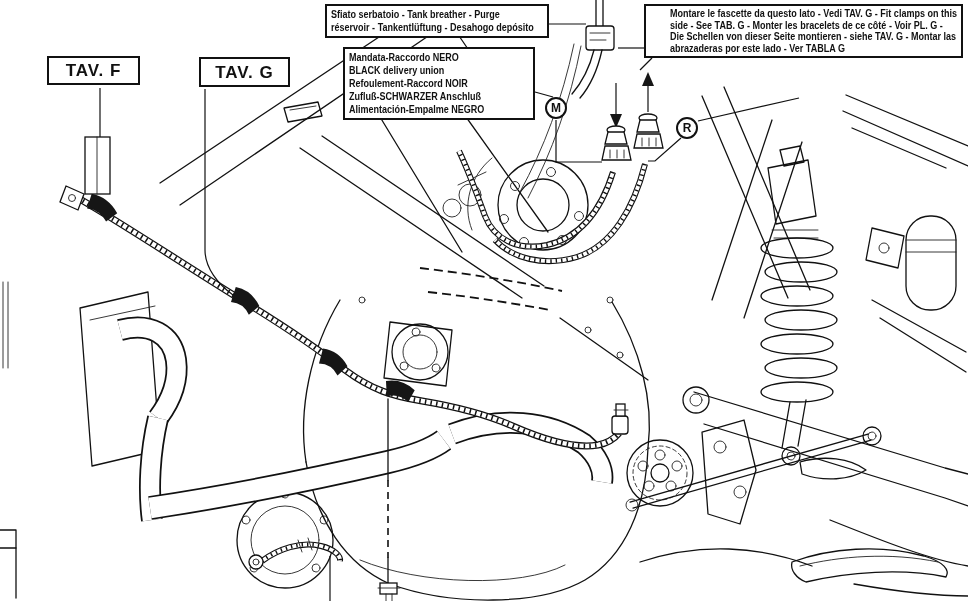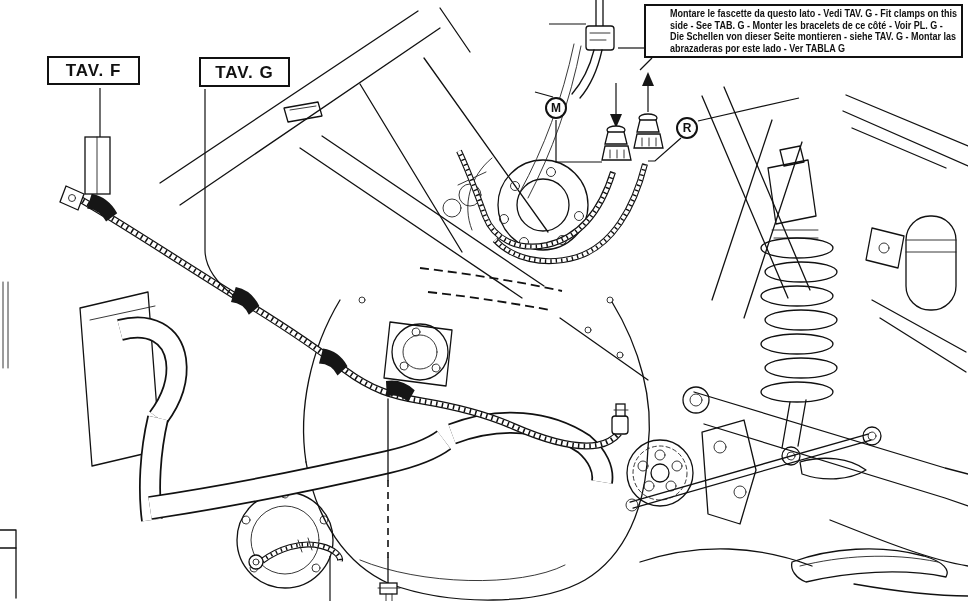--- a/index.html
+++ b/index.html
@@ -282,25 +282,40 @@
       <path class="ld" d="M556,120 L556,162 L602,162"></path>
       <path class="ld" d="M799,98 L698,121"></path>
       <path class="ld" d="M681,138 L655,161 L648,161"></path>
       <path class="ld" d="M100,88 L100,137"></path>
       <rect class="wfill" x="85" y="137" width="25" height="57"></rect>
       <path class="thin" d="M97,137 L97,194"></path>
       <path class="ld" d="M205,89 L205,250 C205,268 218,284 233,295"></path>
     </g>
   </svg>
 
+  <div class="callout" style="left:325px;top:4px;width:224px;">
+    <div class="cx">
+      <div class="nowrap">Sfiato serbatoio - Tank breather - Purge</div>
+      <div class="nowrap">réservoir - Tankentlüftung - Desahogo depósito</div>
+    </div>
+  </div>
 
   <div class="callout" style="left:644px;top:4px;width:319px;line-height:11.5px;padding-left:24px;">
     <div class="cx">Montare le fascette da questo lato - Vedi TAV. G - Fit clamps on this side - See TAB. G - Monter les bracelets de ce côté - Voir PL. G - Die Schellen von dieser Seite montieren - siehe TAV. G - Montar las abrazaderas por este lado - Ver TABLA G</div>
   </div>
 
+  <div class="callout" style="left:343px;top:47px;width:192px;line-height:13px;">
+    <div class="cx">
+      <div class="nowrap">Mandata-Raccordo NERO</div>
+      <div class="nowrap">BLACK delivery union</div>
+      <div class="nowrap">Refoulement-Raccord NOIR</div>
+      <div class="nowrap">Zufluß-SCHWARZER Anschluß</div>
+      <div class="nowrap">Alimentación-Empalme NEGRO</div>
+    </div>
+  </div>
 
 
   <div class="callout tavbox" style="left:47px;top:56px;width:93px;height:29px;">TAV. F</div>
 
   <div class="callout tavbox" style="left:199px;top:57px;width:91px;height:30px;">TAV. G</div>
 
   <div class="marker" style="left:545px;top:97px;">M</div>
 
   <div class="marker" style="left:676px;top:117px;">R</div>
 

